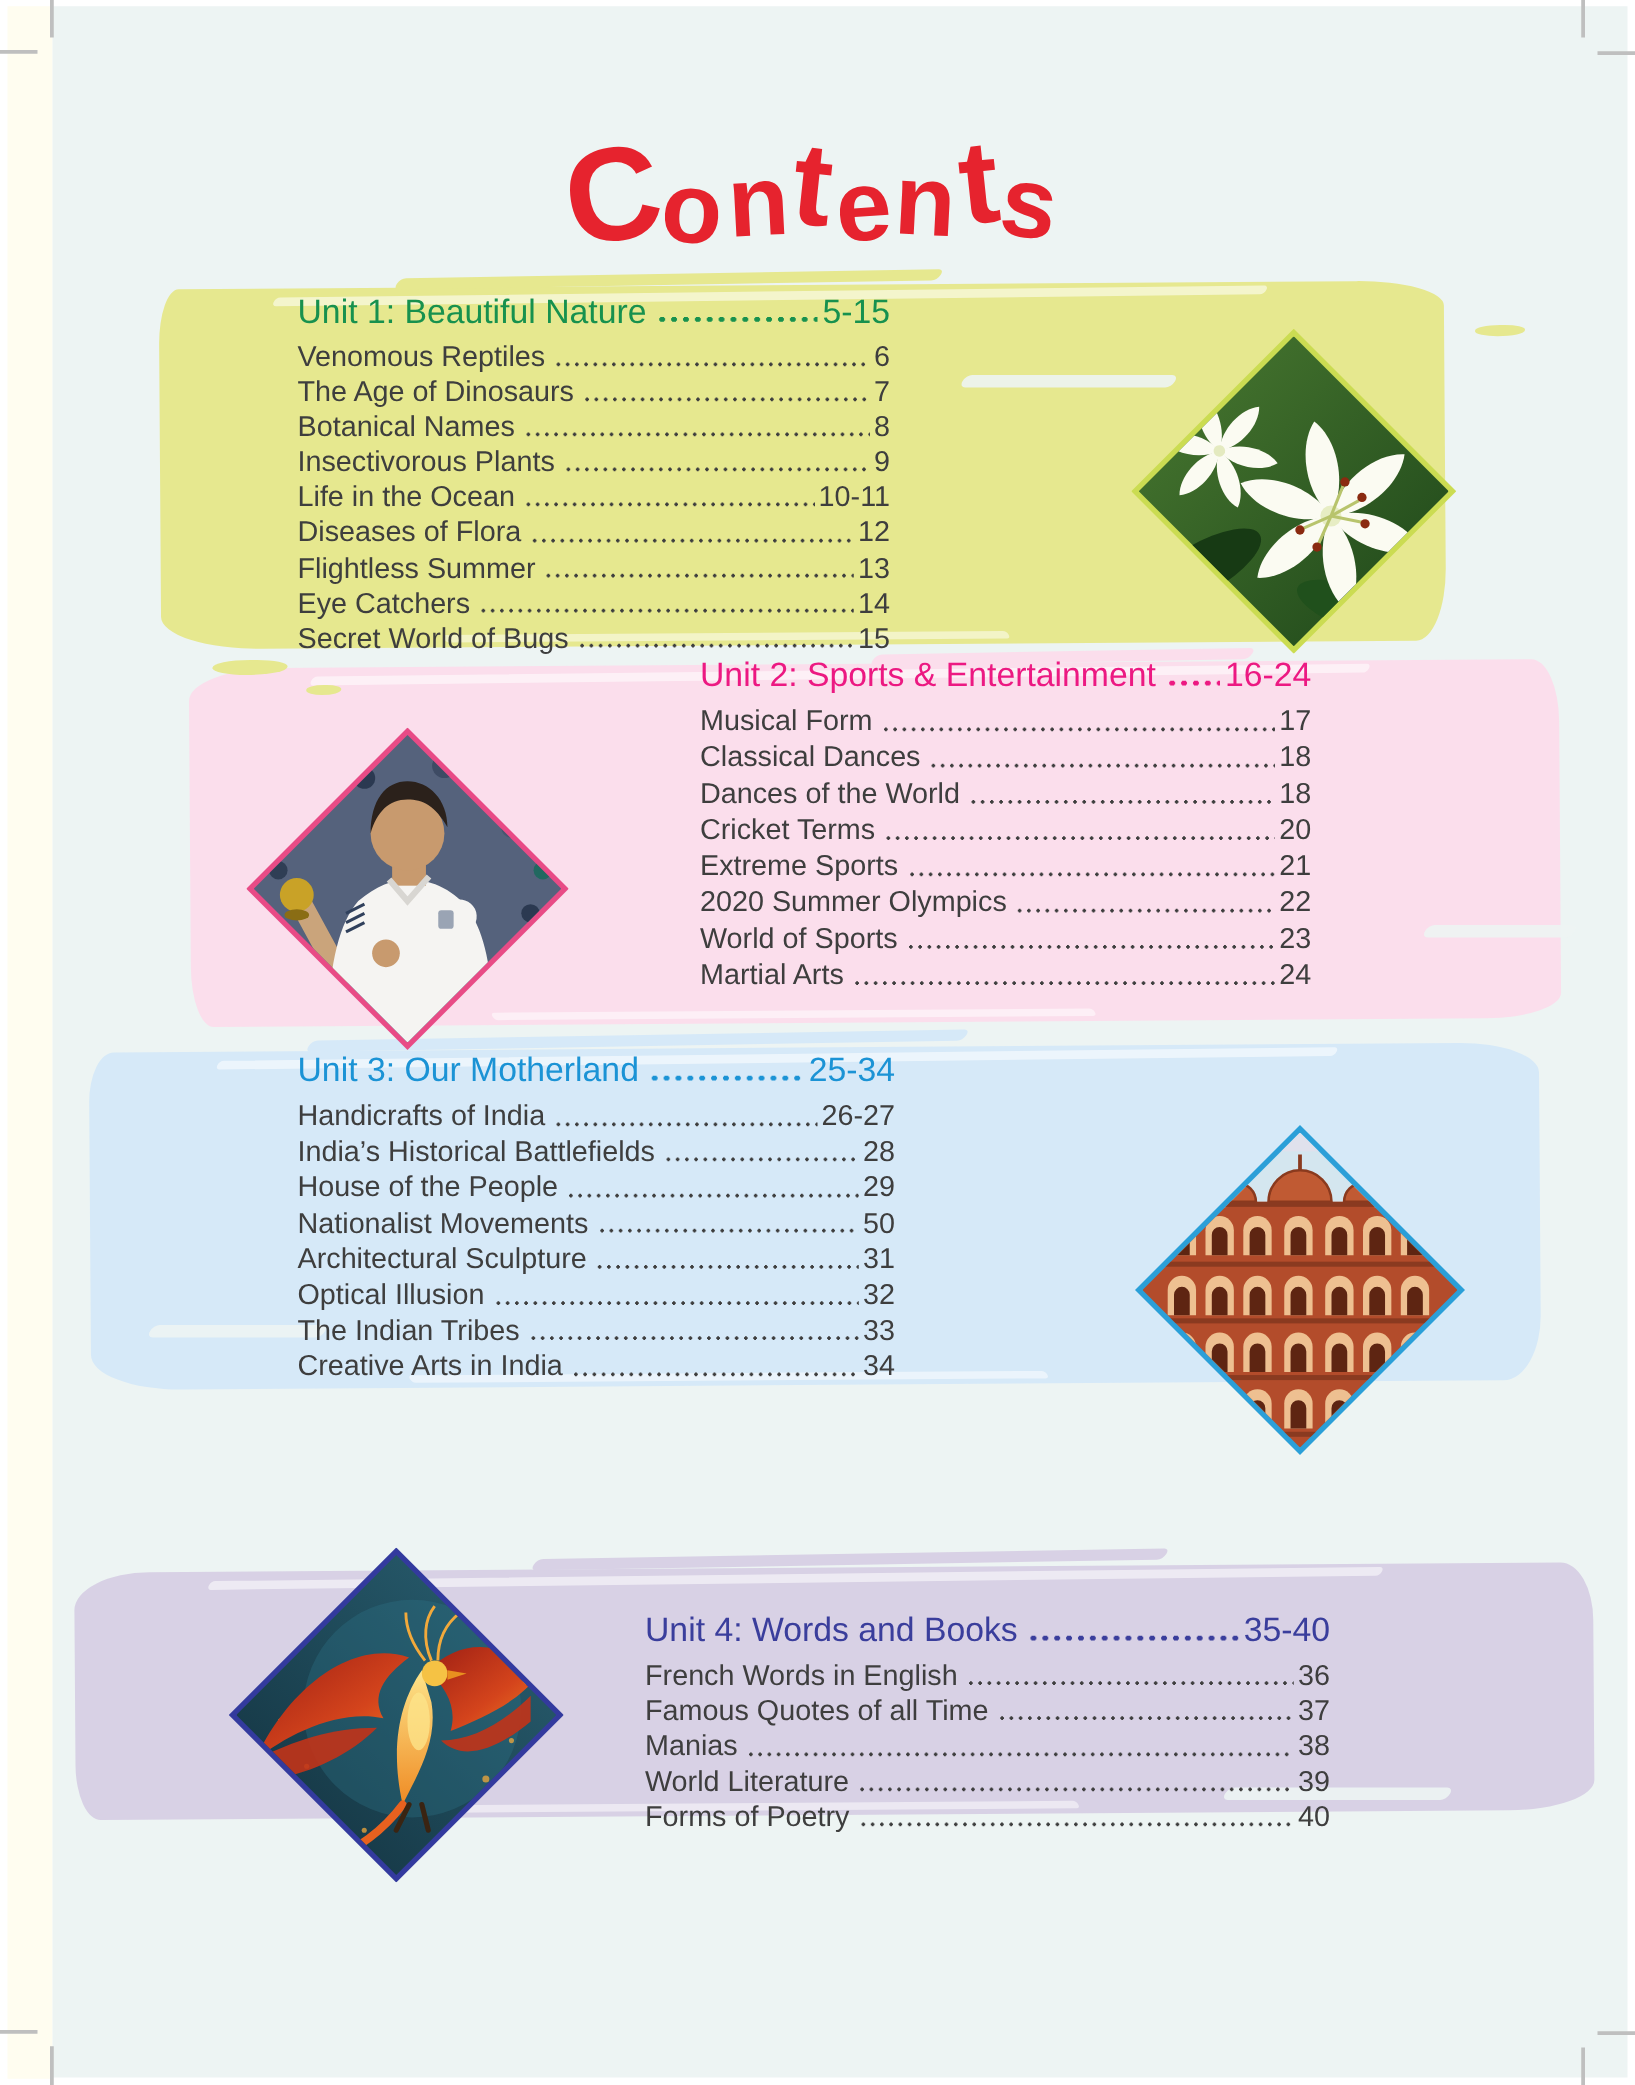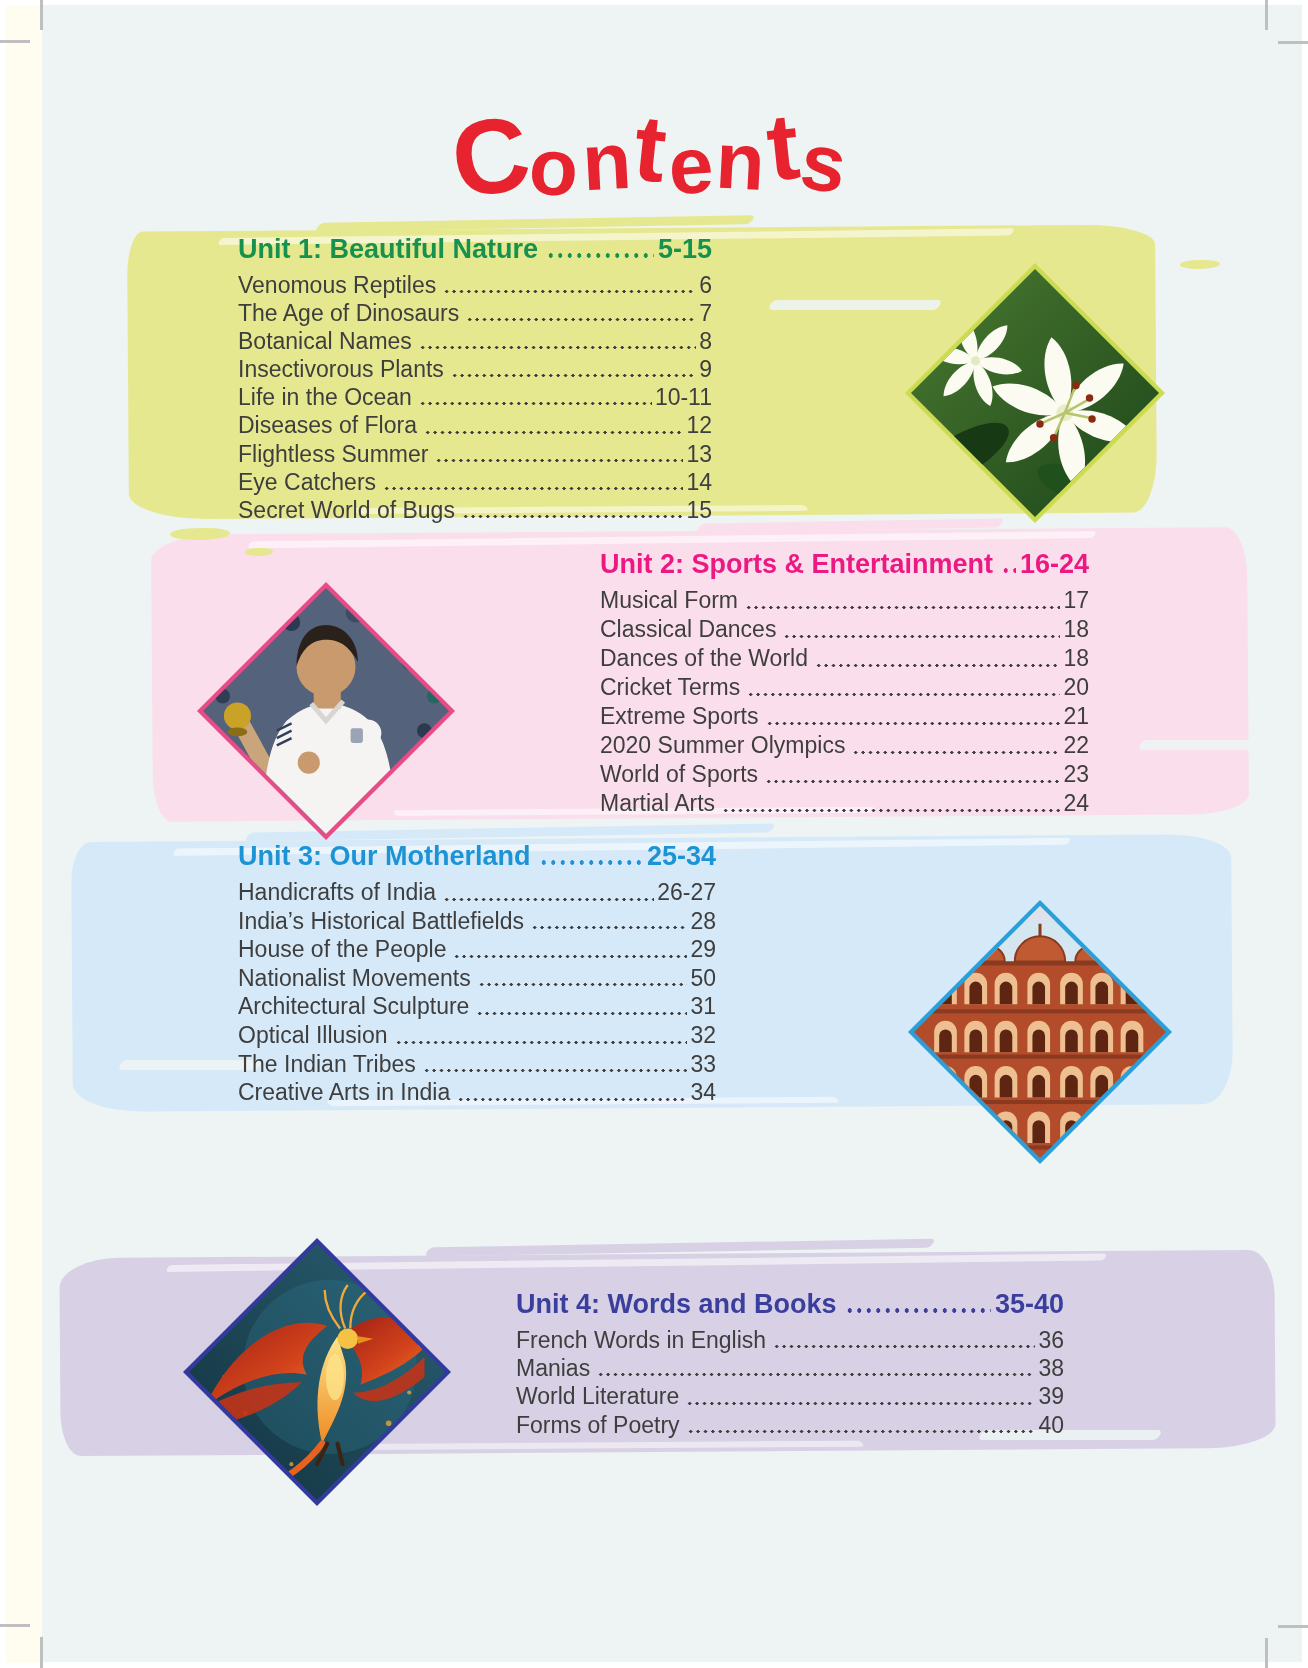--- a/index.html
+++ b/index.html
@@ -47,24 +47,24 @@
     clip-path:polygon(50% 0,100% 50%,50% 100%,0 50%);}
   .diamond svg{display:block;width:100%;height:100%;}
   #dia-lily{left:905px;top:263px;width:260px;height:260px;}
   #dia-player{left:197px;top:582px;width:258px;height:258px;}
   #dia-palace{left:908px;top:900px;width:264px;height:264px;}
   #dia-phoenix{left:183px;top:1238px;width:268px;height:268px;}
 
   
   .sec{position:absolute;z-index:3;}
   #sec1{left:238px;top:234px;width:474px;--rh:28.1px;}
-  #sec2{left:560px;top:549px;width:489px;margin-left:40px;--rh:29px;}
+  #sec2{left:560px;top:525px;width:489px;--rh:29px;}
   #sec3{left:238px;top:841px;width:478px;--rh:28.6px;}
   #sec4{left:468px;top:1289px;width:548px;margin-left:48px;--rh:28.2px;}
-  .hrow{display:flex;align-items:baseline;font-weight:bold;font-size:27px;color:var(--hc);
+  .hrow{display:flex;align-items:baseline;font-weight:normal;font-size:27px;color:var(--hc);
         margin-bottom:7px;white-space:nowrap;}
   .hrow .dots{flex:1;height:13px;margin:0 4px 3px 8px;align-self:flex-end;
     background-image:radial-gradient(circle,var(--hc) 2.1px,transparent 2.3px);
     background-size:9.5px 13px;background-repeat:repeat-x;background-position:0 100%;}
   .row{display:flex;align-items:baseline;font-size:23px;color:#3e3e3e;height:var(--rh);white-space:nowrap;}
   .row .dots{flex:1;height:9px;margin:0 3px 4px 7px;align-self:flex-end;
     background-image:radial-gradient(circle,#3e3e3e 1.4px,transparent 1.55px);
     background-size:7.4px 9px;background-repeat:repeat-x;background-position:0 100%;}
 </style>
 </head>
@@ -465,20 +465,25 @@
       <span class="dots"></span>
       <span>35-40</span>
     </div>
     <div class="items">
         <div class="row">
           <span>French Words in English</span>
           <span class="dots"></span>
           <span>36</span>
         </div>
         <div class="row">
+          <span>Famous Quotes of all Time</span>
+          <span class="dots"></span>
+          <span>37</span>
+        </div>
+        <div class="row">
           <span>Manias</span>
           <span class="dots"></span>
           <span>38</span>
         </div>
         <div class="row">
           <span>World Literature</span>
           <span class="dots"></span>
           <span>39</span>
         </div>
         <div class="row">

